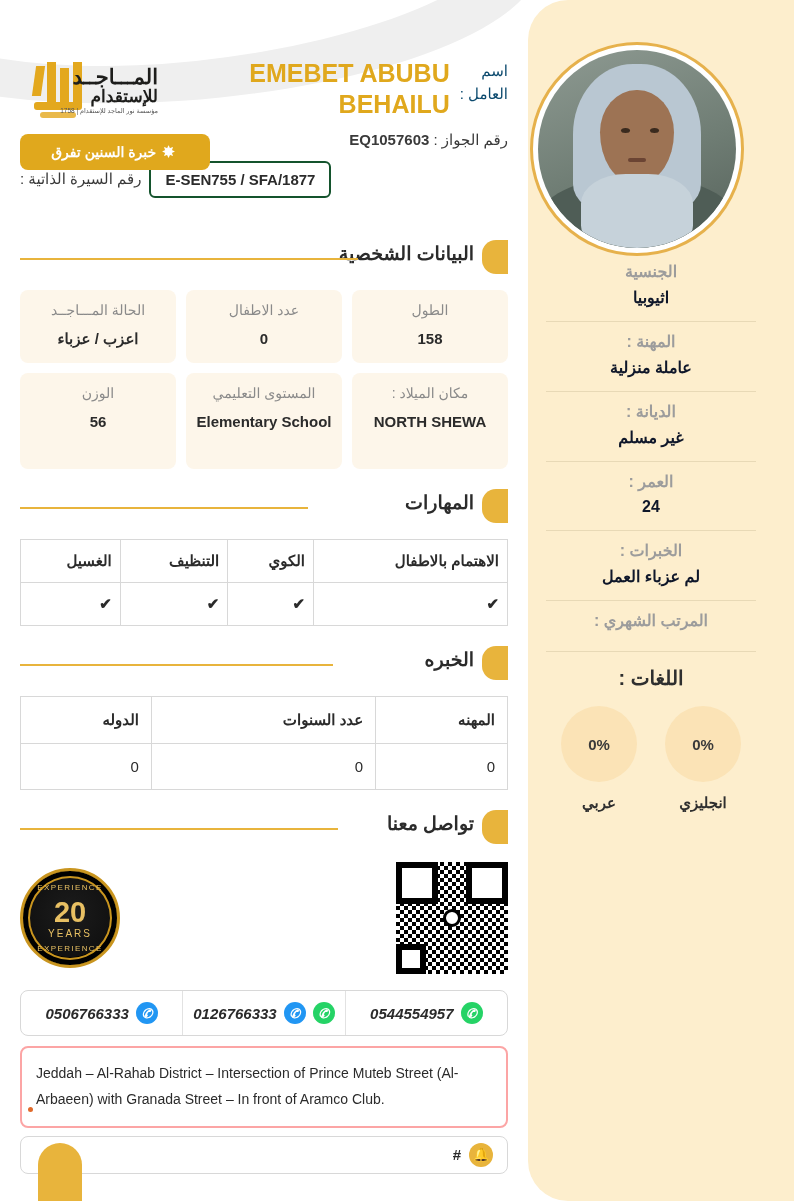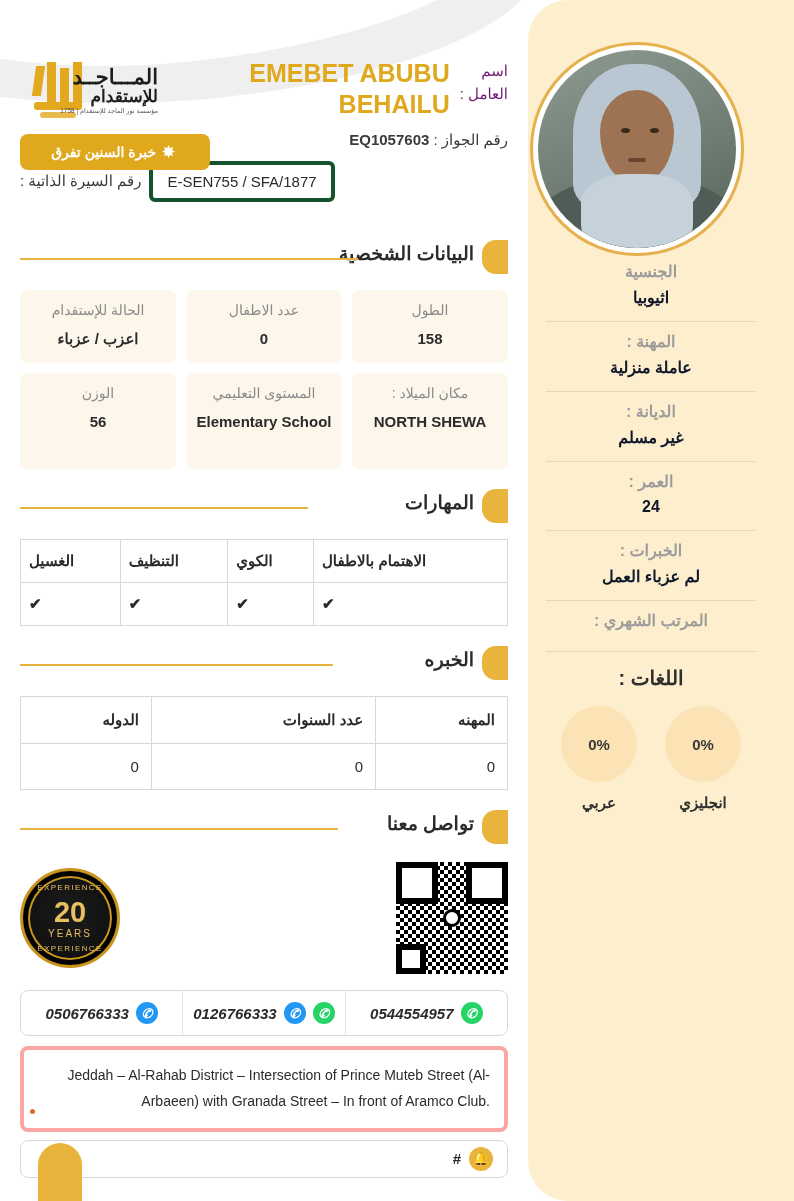--- a/index.html
+++ b/index.html
@@ -181,40 +181,40 @@
     display: flex; align-items: center; justify-content: center; gap: 6px;
   }
   .star { color: #fff; font-size: 15px; }
 
   .hdr-right { text-align: left; padding-left: 0; }
   .name-line {
     display: flex; align-items: flex-start; justify-content: flex-start;
     gap: 10px; direction: rtl;
   }
   .lbl-name {
-    color: #701a75; font-size: 15px; line-height: 1.5; text-align: right;
+    color: #0c4a6e; font-size: 15px; line-height: 1.5; text-align: right;
     white-space: pre-line; min-width: 44px; padding-top: 2px;
   }
   .val-name {
     color: #e0a81d; font-weight: bold; font-size: 25px;
     line-height: 1.25; text-align: right; max-width: 290px;
     direction: ltr;
   }
   .pass-line {
     margin-top: 10px; color: #3a3a3a; font-size: 15px; text-align: right;
   }
   .pass-line b { font-weight: bold; }
   .cv-line {
     margin-top: 12px; display: flex; align-items: center;
     justify-content: flex-end; gap: 8px;
   }
   .cv-label { color: #3a3a3a; font-size: 15px; }
   .cv-box {
-    border: 4px solid #14532d; border-radius: 6px;
-    padding: 8px 14px; font-size: 15px; font-weight: normal; color: #2b2b2b;
+    border: 2px solid #14532d; border-radius: 6px;
+    padding: 8px 14px; font-size: 15px; font-weight: bold; color: #2b2b2b;
     direction: ltr;
   }
 
   
   .sec {
     position: relative;
     margin-top: 22px;
     height: 34px;
   }
   .sec-title {
@@ -254,21 +254,21 @@
   
   .tbl {
     width: 100%;
     border-collapse: collapse;
     margin-top: 14px;
     border: 1px solid #d8d8d8;
   }
   .tbl th, .tbl td {
     border: 1px solid #d8d8d8;
     padding: 12px 8px;
-    text-align: left;
+    text-align: right;
     font-size: 15px;
     color: #2b2b2b;
   }
   .tbl th { font-weight: bold; }
   .check { color: #e8b43c; font-size: 22px; font-weight: bold; }
 
   
   .tbl.exp th, .tbl.exp td { text-align: right; padding: 14px 12px; }
 
   
@@ -333,24 +333,24 @@
   .ico {
     width: 22px; height: 22px; border-radius: 50%;
     display: inline-flex; align-items: center; justify-content: center;
     color: #fff; font-size: 13px;
   }
   .ico.wa { background: #25d366; }
   .ico.tel { background: #2196f3; }
 
   .address {
     margin-top: 10px;
-    border: 4px solid #fca5a5; border-radius: 8px;
+    border: 2px solid #fca5a5; border-radius: 8px;
     padding: 13px 14px;
     font-size: 14px; line-height: 1.85; color: #2b2b2b;
-    text-align: right; direction: ltr;
+    text-align: left; direction: ltr;
     position: relative;
   }
   .addr-dot {
     position: absolute; left: 6px; bottom: 14px;
     width: 5px; height: 5px; border-radius: 50%; background: #e06a2b;
   }
 
   .hashbar {
     margin-top: 8px;
     border: 1px solid #d8d8d8; border-radius: 8px;
@@ -498,21 +498,21 @@
     <div class="pd-grid">
       <div class="pd-cell">
         <div class="pd-label">الطول</div>
         <div class="pd-value">158</div>
       </div>
       <div class="pd-cell">
         <div class="pd-label">عدد الاطفال</div>
         <div class="pd-value">0</div>
       </div>
       <div class="pd-cell">
-        <div class="pd-label">الحالة للإستقدام</div>
+        <div class="pd-label">الحالة المـــاجــد</div>
         <div class="pd-value">اعزب / عزباء</div>
       </div>
       <div class="pd-cell tall">
         <div class="pd-label">مكان الميلاد :</div>
         <div class="pd-value">NORTH SHEWA</div>
       </div>
       <div class="pd-cell tall">
         <div class="pd-label">المستوى التعليمي</div>
         <div class="pd-value">Elementary School</div>
       </div>

